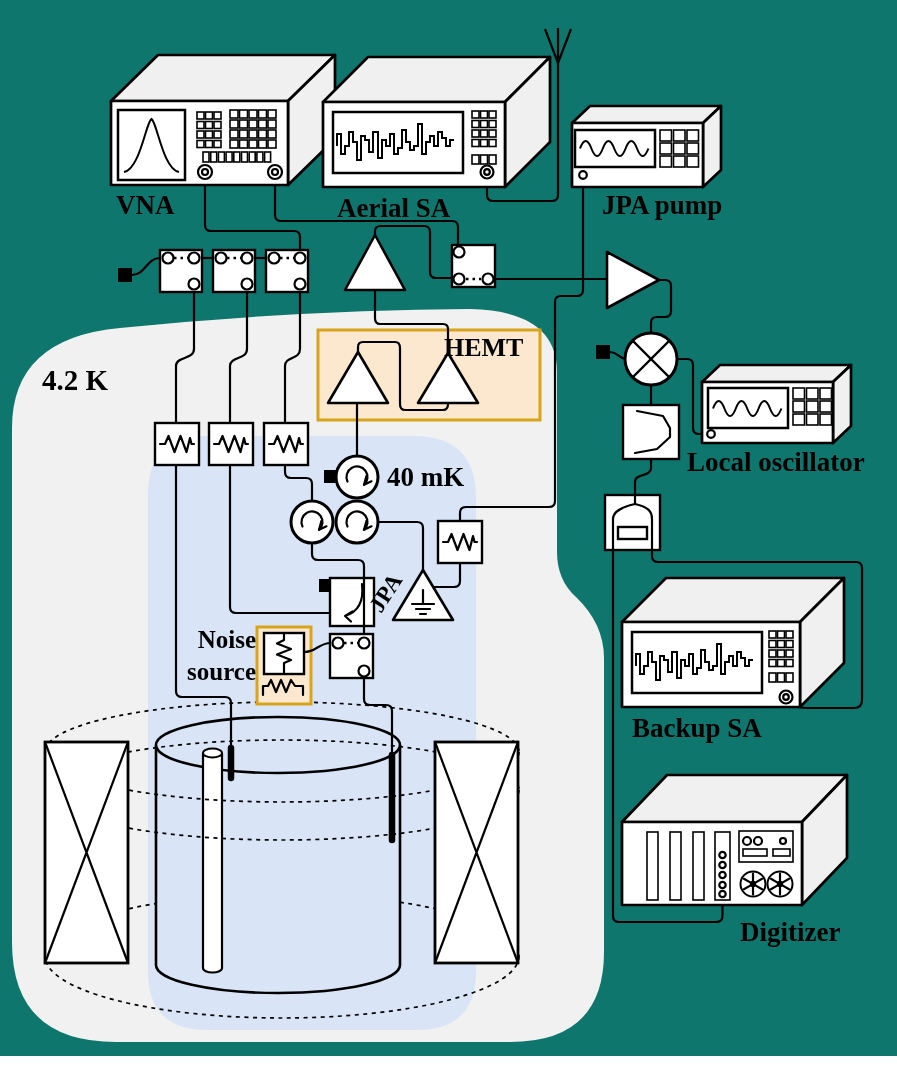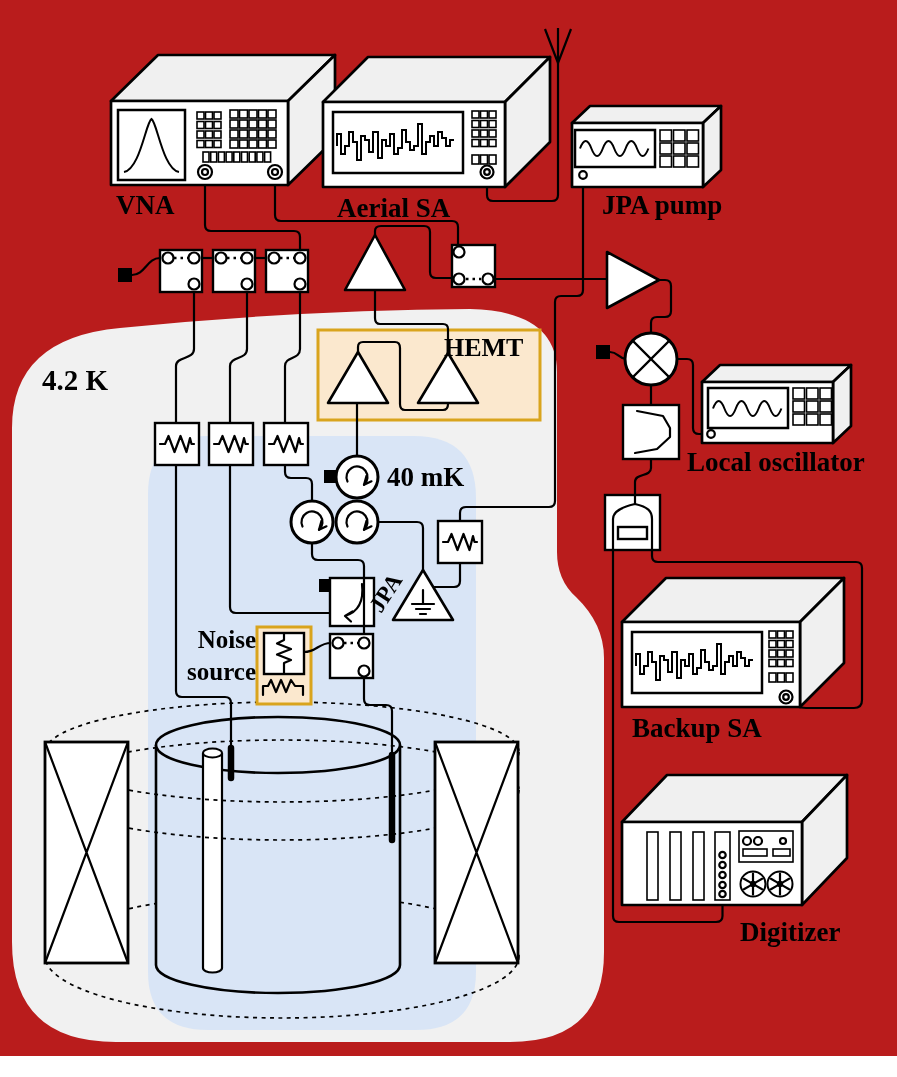--- a/index.html
+++ b/index.html
@@ -1,16 +1,16 @@
 <!DOCTYPE html>
 <html style="--cold-stage-fill: #f1f1f1; --mixing-stage-fill: #d9e5f6; --highlight-border: #d9a41d; --highlight-fill: #fbe8ce; --instrument-face: #f0f0f0;"><head>
 <meta charset="utf-8">
 <style>
   html,body{margin:0;padding:0;background:#fff;}
-  #stage{position:relative;width:897px;height:1056px;background:#b91c1c;overflow:hidden;
+  #stage{position:relative;width:897px;height:1056px;background:#0f766e;overflow:hidden;
          font-family:"Liberation Serif",serif;}
   svg{position:absolute;left:0;top:0;}
   .wire{fill:none;stroke:#000;stroke-width:2.2;}
   .wire3{fill:none;stroke:#000;stroke-width:2.6;}
   .dotlink{fill:none;stroke:#000;stroke-width:2.4;stroke-dasharray:2.5,4;}
   .box{fill:#fff;stroke:#000;stroke-width:2.4;}
   .tri{fill:#fff;stroke:#000;stroke-width:2.6;stroke-linejoin:round;}
   .circ{fill:#fff;stroke:#000;stroke-width:3;}
   .port{fill:#fff;stroke:#000;stroke-width:2.2;}
   .term{fill:#000;stroke:none;}

